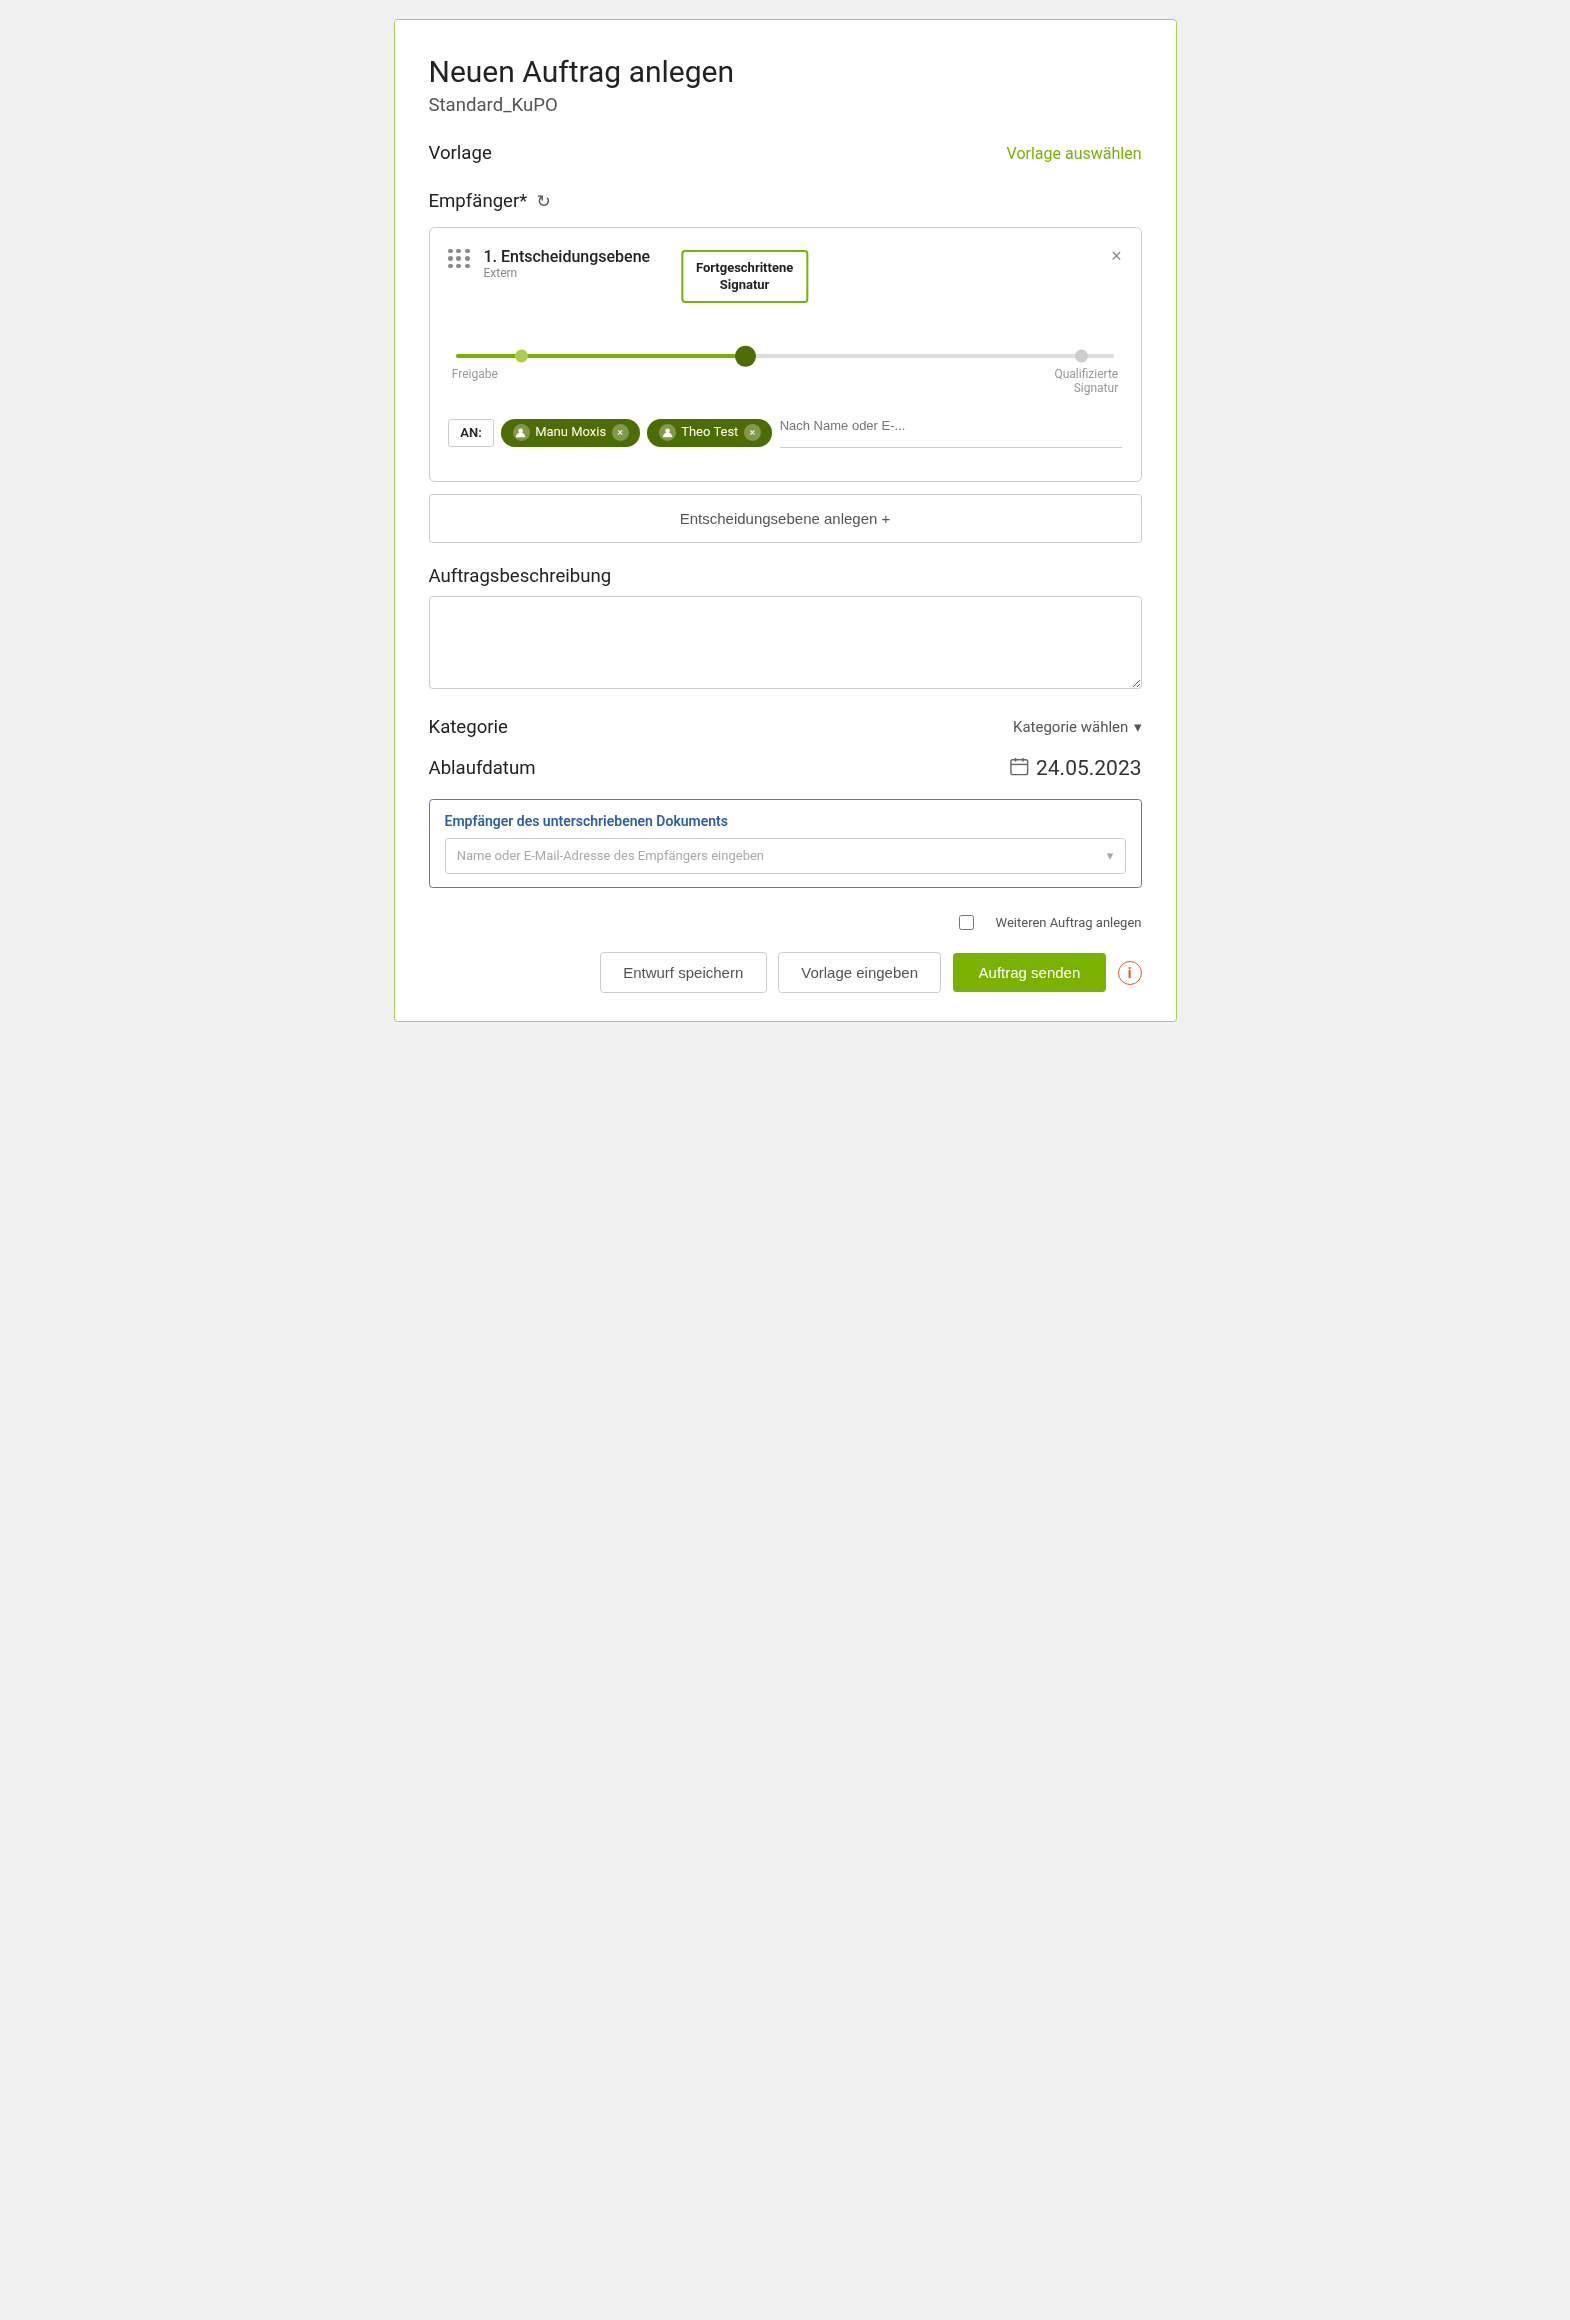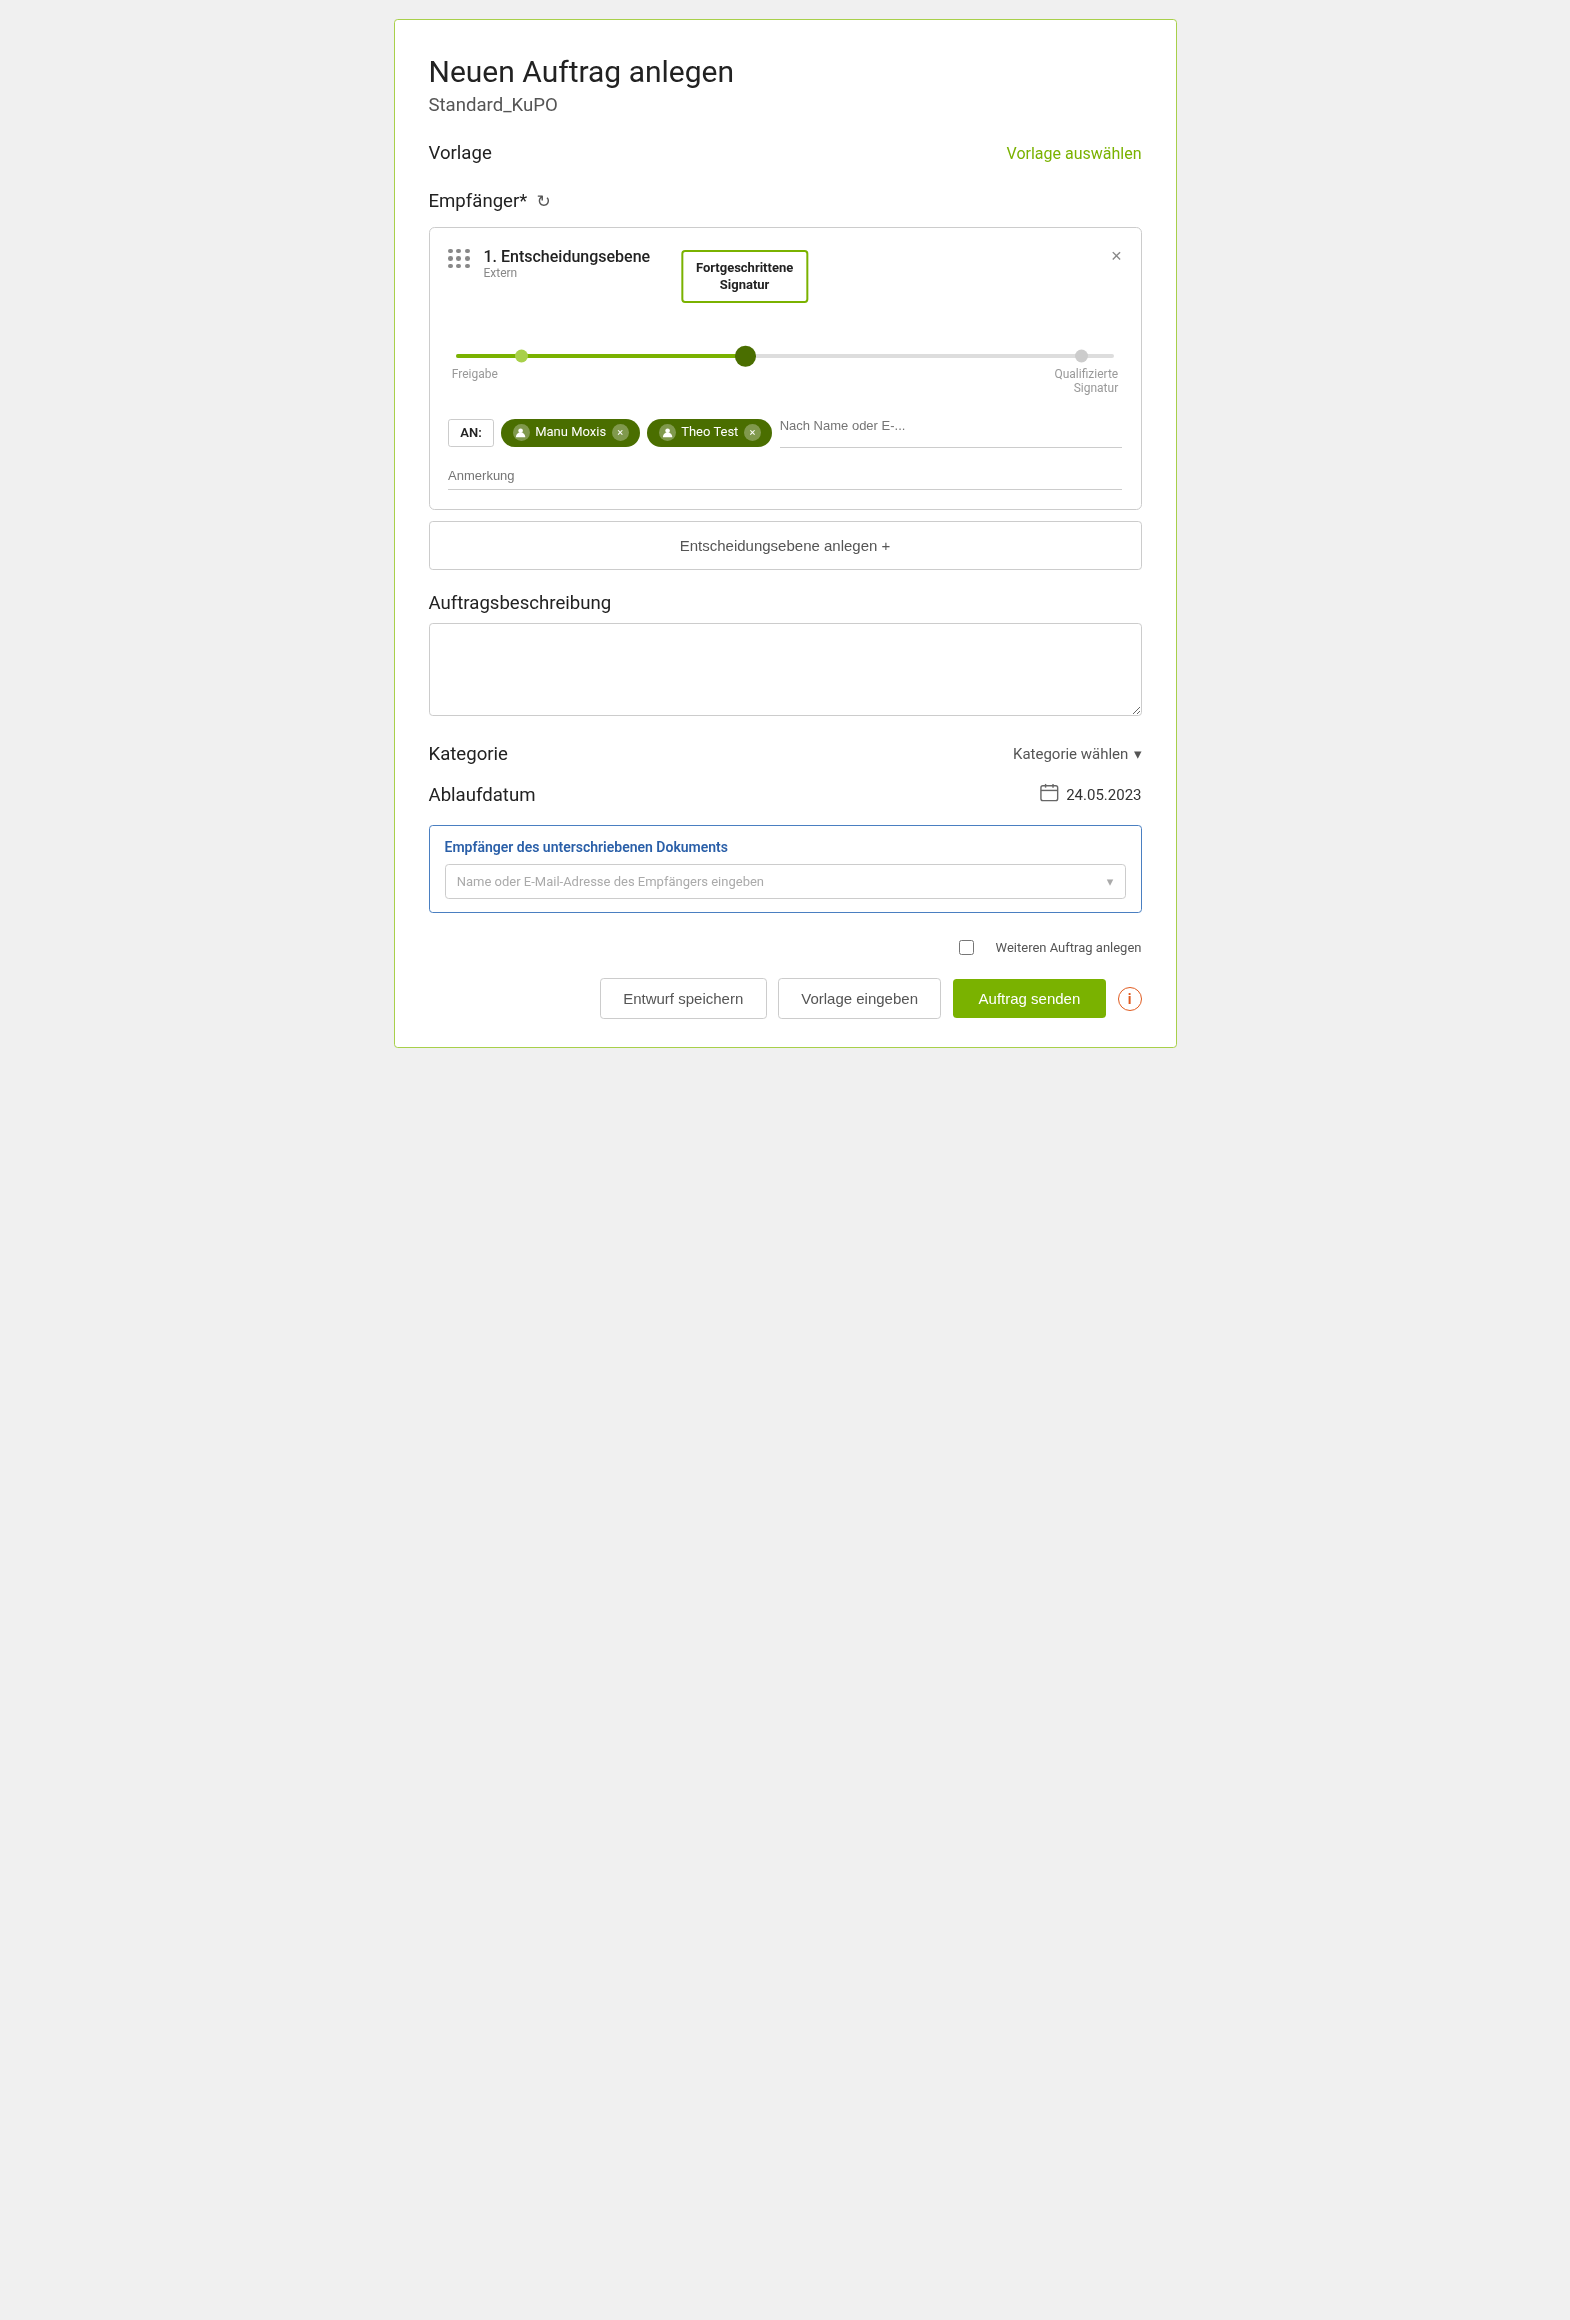--- a/index.html
+++ b/index.html
@@ -244,21 +244,21 @@
       margin-bottom: 18.6px;
     }
     .ablaufdatum-label {
       font-size: 18.6px;
       color: #222;
     }
     .ablaufdatum-value {
       display: flex;
       align-items: center;
       gap: 7.5px;
-      font-size: 15px;
+      font-size: 21px;
       color: #333;
     }
     .calendar-icon {
       font-size: 17px;
       color: #666;
     }
     
     .empfaenger-unterschrieben {
       border: 1.9px solid #4a7fc1;
       border-radius: 3.7px;
@@ -507,21 +507,20 @@
           </svg>
         </div>
         <span>Theo Test</span>
         <div class="chip-close">×</div>
       </div>
 
       <input class="recipient-input" type="text" placeholder="Nach Name oder E-..." style="">
     </div>
 
     
-    <input class="anmerkung-input" type="text" placeholder="Anmerkung" style="">
   </div>
 
   
   <button class="add-level-btn">Entscheidungsebene anlegen +</button>
 
   
   <div class="section-label">Auftragsbeschreibung</div>
   <textarea class="description-textarea" style=""></textarea>
 
   

